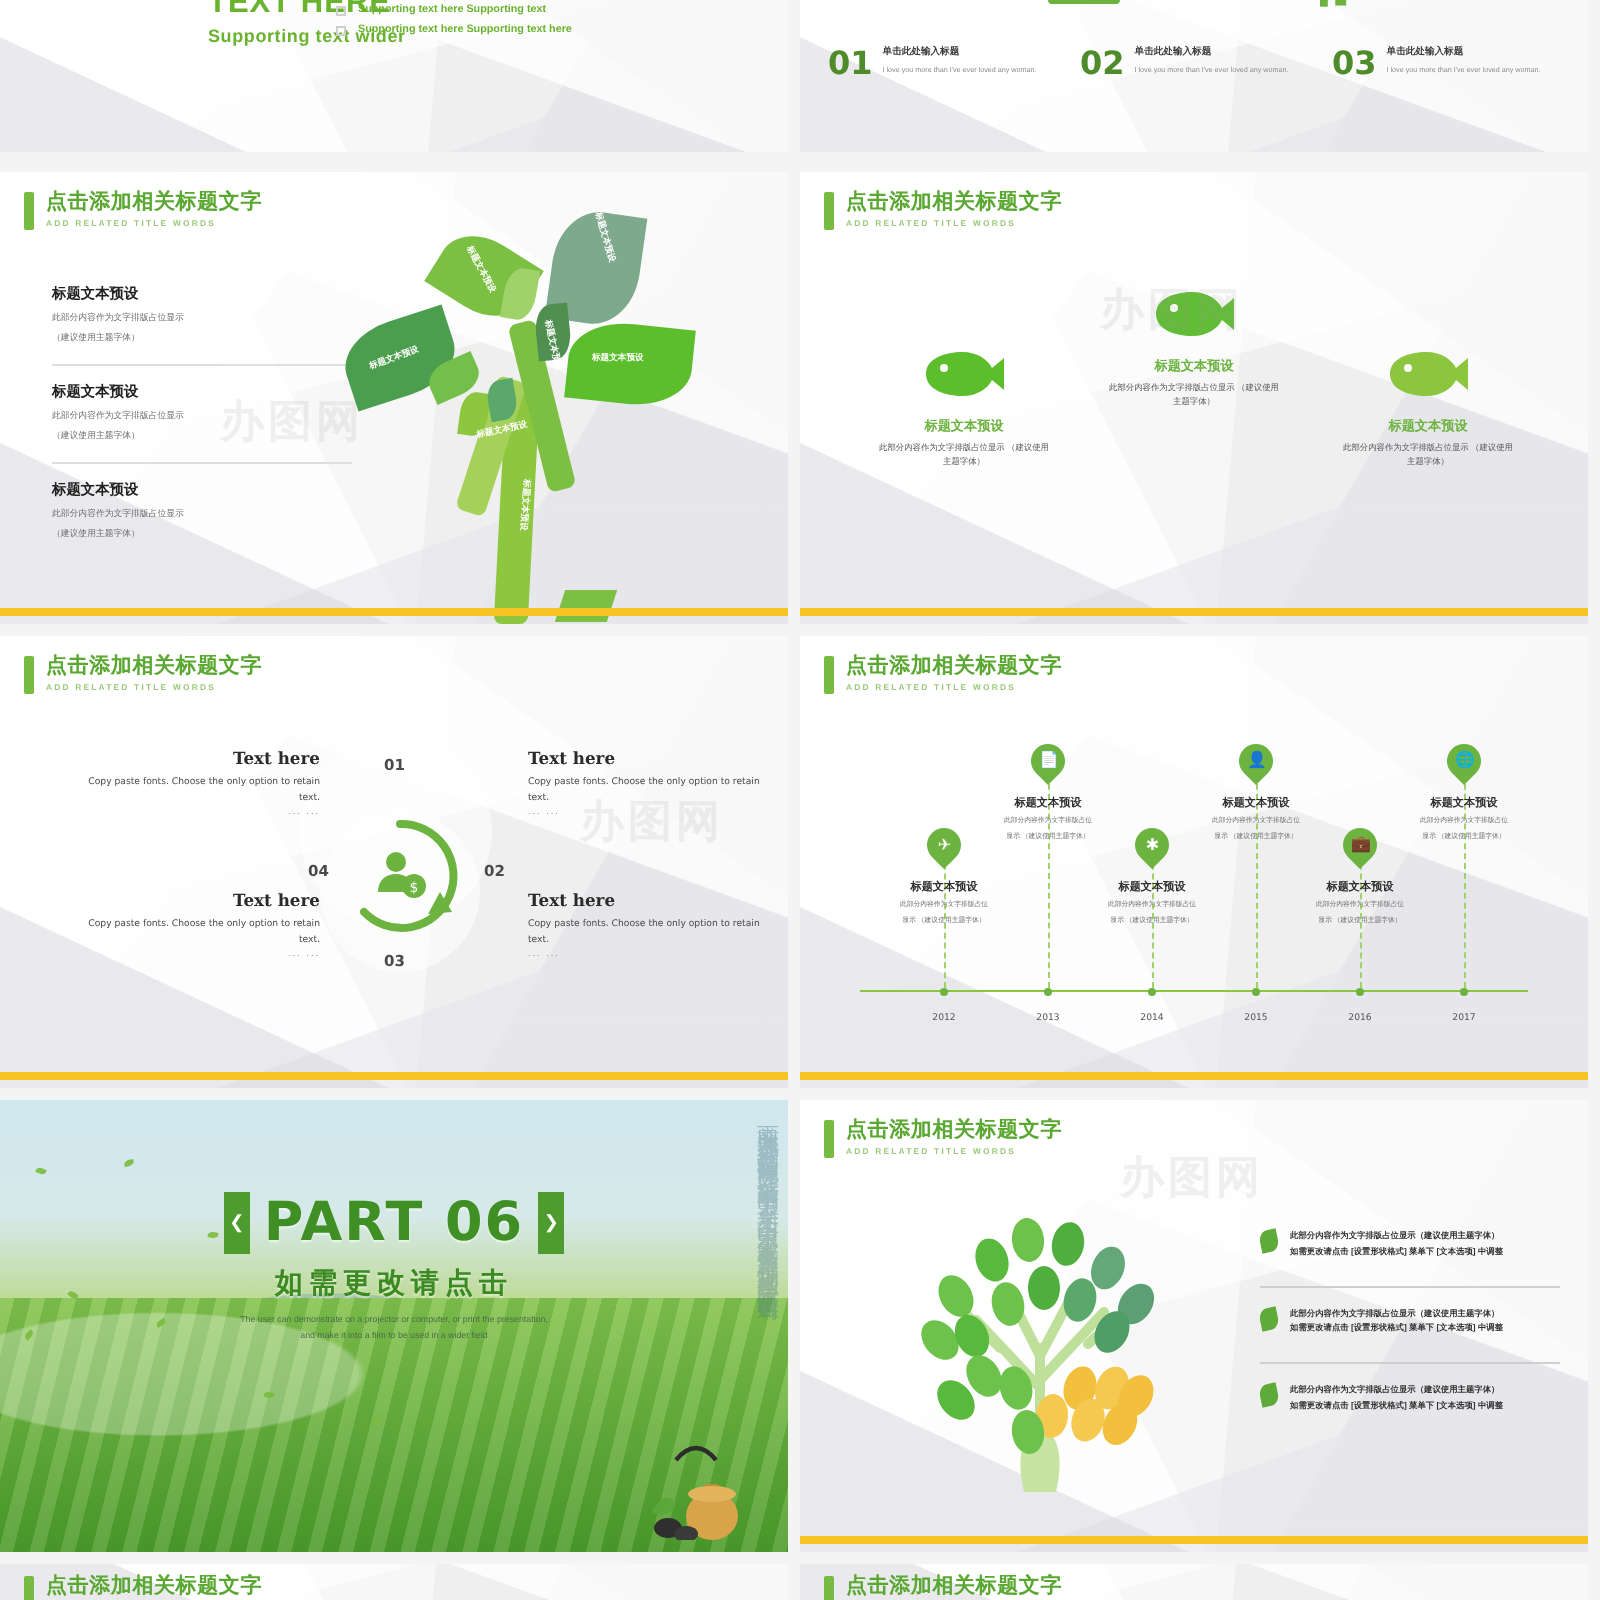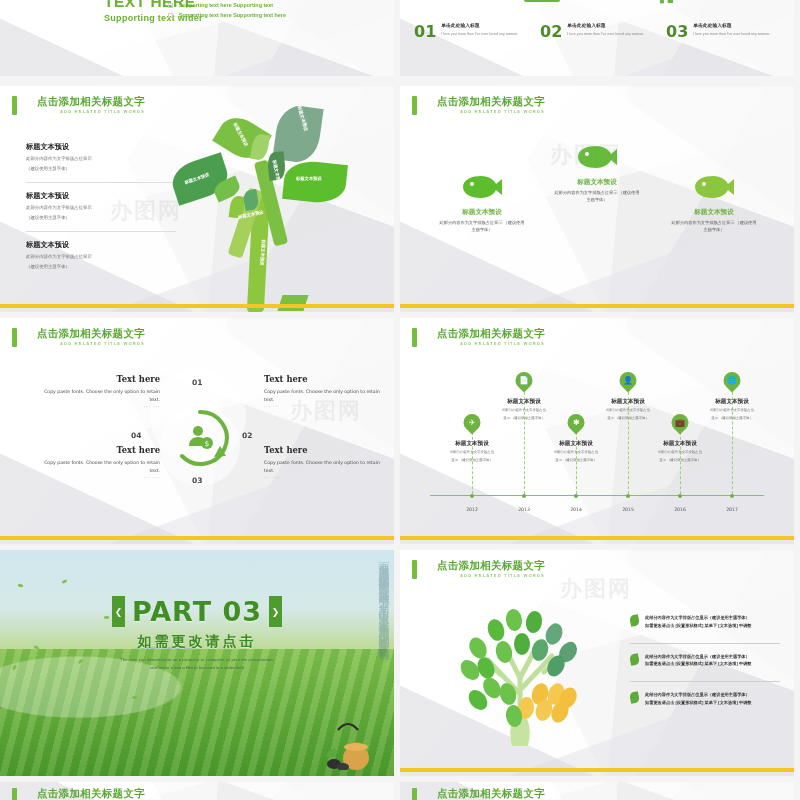--- a/index.html
+++ b/index.html
@@ -30,21 +30,21 @@
   }
   .poly::after{
     background:
       linear-gradient(25deg,  rgba(208,208,216,.45) 0 22%, rgba(0,0,0,0) 22.2%),
       linear-gradient(200deg, rgba(255,255,255,.8) 0 38%, rgba(0,0,0,0) 38.2%),
       linear-gradient(340deg, rgba(230,230,236,.6) 0 28%, rgba(0,0,0,0) 28.2%),
       linear-gradient(95deg,  rgba(255,255,255,.5) 0 55%, rgba(0,0,0,0) 55.2%);
   }
 
   
-  .hdr { position:absolute; left:12px; top:10px; display:flex; gap:20px; align-items:flex-start; z-index:4;text-align:right;}
+  .hdr { position:absolute; left:12px; top:10px; display:flex; gap:6px; align-items:flex-start; z-index:4;}
   .hdr-bar { width:5px; height:19px; background:#76bb42; border-radius:1px; flex:none; }
   .hdr-tx { line-height:1; }
   .hdr-cn { font-size:10.5px; font-weight:bold; color:#5aa832; letter-spacing:.3px;
             font-family:"DejaVu Sans",sans-serif; white-space:nowrap; }
   .hdr-en { font-size:4.2px; font-weight:bold; color:#9bc97a; letter-spacing:1.1px;
             margin-top:3px; white-space:nowrap; }
 
   
   .foot { position:absolute; left:0; right:0; bottom:4px; height:4px; background:#f6c423; z-index:4;}
   .foot-accent { position:absolute; right:88px; bottom:1px; width:26px; height:16px;
@@ -339,21 +339,21 @@
           <path d="M21 40c0-6 4-9 9-9s9 3 9 9z" fill="#6cb33f"></path>
           <circle cx="39" cy="37" r="6" fill="#6cb33f"></circle>
           <text x="39" y="40" font-size="7" fill="#fff" text-anchor="middle" font-family="DejaVu Sans">$</text>
         </g>
       </svg>
     </div>
 
     <div class="c4-n" style="left:192px;top:60px;">01</div>
     <div class="c4-n" style="left:242px;top:113px;">02</div>
     <div class="c4-n" style="left:192px;top:158px;">03</div>
-    <div class="c4-n" style="left:131px;top:113px;">04</div>
+    <div class="c4-n" style="left:154px;top:113px;">04</div>
 
     <div class="c4-t" style="left:40px;top:56px;text-align:right;">
       <div class="c4-h">Text here</div>
       <div class="c4-b">Copy paste fonts. Choose the only option to retain text.</div>
       <div class="c4-d">... ...</div>
     </div>
     <div class="c4-t" style="left:264px;top:56px;text-align:left;">
       <div class="c4-h">Text here</div>
       <div class="c4-b">Copy paste fonts. Choose the only option to retain text.</div>
       <div class="c4-d">... ...</div>
@@ -471,21 +471,21 @@
       <div class="petal" style="left:78px;top:110px;transform:rotate(-30deg);"></div>
       <div class="petal" style="left:104px;top:66px;transform:rotate(12deg);"></div>
       <div class="petal" style="left:12px;top:116px;transform:rotate(-44deg);"></div>
       <div class="petal" style="left:132px;top:146px;transform:rotate(18deg);"></div>
       <div class="petal" style="left:186px;top:158px;transform:rotate(-22deg);"></div>
     </div>
 
     <div class="part-wrap">
       <div class="part-row">
         <div class="part-arw l">❮</div>
-        <div class="part-tx">PART 03</div>
+        <div class="part-tx">PART 06</div>
         <div class="part-arw r">❯</div>
       </div>
       <div class="part-cn">如需更改请点击</div>
       <div class="part-en">The user can demonstrate on a projector or computer, or print the presentation,</div>
       <div class="part-en" style="margin-top:0;">and make it into a film to be used in a wider field</div>
     </div>
 
     <div class="pot">
       <svg width="46" height="48" viewBox="0 0 46 48">
         <path d="M14 8 q10 -12 20 0" stroke="#2c2c2c" stroke-width="2.2" fill="none"></path>

